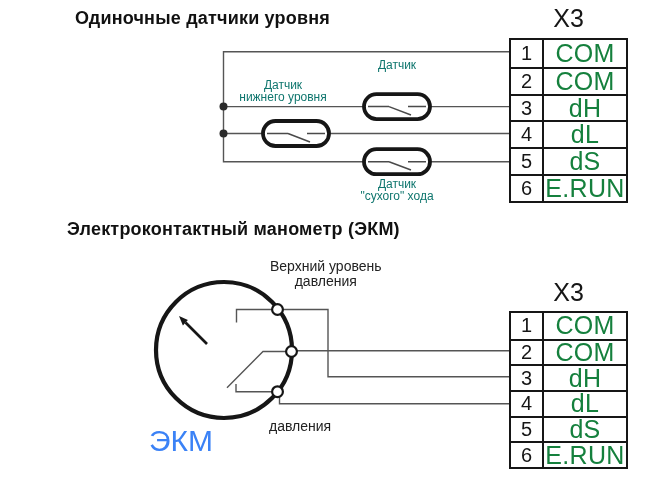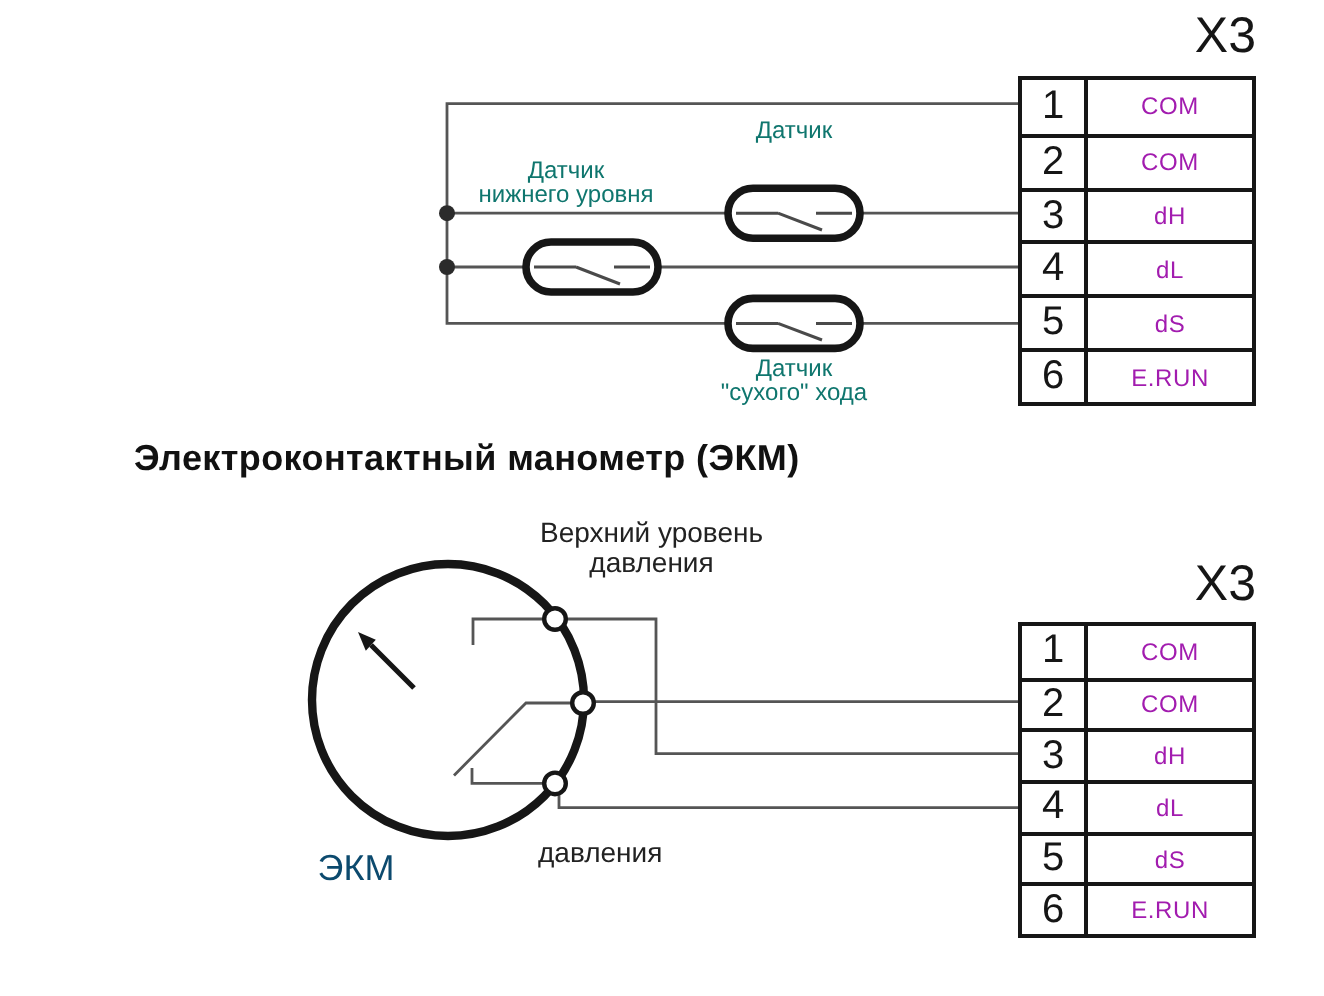--- a/index.html
+++ b/index.html
@@ -3,39 +3,39 @@
 <meta charset="utf-8">
 <style>
   html,body{margin:0;padding:0;background:#ffffff;}
   #canvas{
     position:relative;width:662px;height:498px;background:#ffffff;overflow:hidden;
     font-family:"Liberation Sans","DejaVu Sans",sans-serif;color:#161616;
   }
   #wiring-svg{position:absolute;left:0;top:0;z-index:0;}
   .abs{position:absolute;z-index:2;}
   .section-title{font-size:18px;font-weight:bold;color:#111;white-space:nowrap;letter-spacing:0.2px;}
-  .connector-title{font-size:25px;color:#161616;text-align:right;line-height:1.1;}
+  .connector-title{font-size:25px;color:#161616;text-align:center;line-height:1.1;}
   .small-label{font-size:12px;line-height:12.3px;text-align:center;color:#0f766e;white-space:nowrap;}
   .med-label{font-size:14px;line-height:15px;text-align:center;color:#222;white-space:nowrap;}
-  .gauge-name{font-size:18px;color:#0c4a6e;text-align:center;white-space:nowrap;}
+  .gauge-name{font-size:30px;color:#3b82f6;text-align:right;white-space:nowrap;}
   .gauge-note{font-size:15px;color:#222;white-space:nowrap;}
   .tblock{
     position:absolute;left:509px;width:119px;box-sizing:border-box;
     border:2px solid #161616;background:#ffffff;z-index:1;
   }
   .trow{display:flex;box-sizing:border-box;border-top:2px solid #161616;}
   .trow:first-child{border-top:none;}
   .tnum{
     width:33px;box-sizing:border-box;border-right:2px solid #161616;
     display:flex;align-items:center;justify-content:center;
     font-size:20px;color:#161616;
   }
   .tlbl{
     flex:1;display:flex;align-items:center;justify-content:center;
-    font-size:12px;color:#a21caf;letter-spacing:0.3px;
+    font-size:25px;color:#15803d;letter-spacing:0.3px;
   }
   #block-top .trow{height:26.85px;}
   #block-top .trow:first-child{height:26.8px;}
   #block-bottom .trow{height:25.7px;}
   #block-bottom .trow:first-child{height:25.6px;}
 </style>
 </head>
 <body>
 
 <div id="canvas">
@@ -76,20 +76,21 @@
     <circle cx="224" cy="350" r="68" fill="none" stroke="#161616" stroke-width="4.2"></circle>
     <g>
       <line x1="207" y1="344" x2="185.5" y2="322.5" stroke="#161616" stroke-width="2.6"></line>
       <polygon points="179,316 187.9,319.9 182.9,325.4" fill="#161616"></polygon>
     </g>
     <circle cx="277.5" cy="309.5" r="5.4" fill="#ffffff" stroke="#161616" stroke-width="2.2"></circle>
     <circle cx="291.5" cy="351.5" r="5.4" fill="#ffffff" stroke="#161616" stroke-width="2.2"></circle>
     <circle cx="277.5" cy="391.7" r="5.4" fill="#ffffff" stroke="#161616" stroke-width="2.2"></circle>
   </svg>
 
+  <div class="abs section-title" style="left:75px;top:8px;">Одиночные датчики уровня</div>
 
   <div class="abs connector-title" style="left:509px;top:5px;width:119px;">X3</div>
 
   <div class="abs small-label" style="left:203px;top:79px;width:160px;">
     <div>Датчик</div>
     <div>нижнего уровня</div>
   </div>
 
   <div class="abs small-label" style="left:317px;top:59px;width:160px;">
     <div>Датчик</div>

